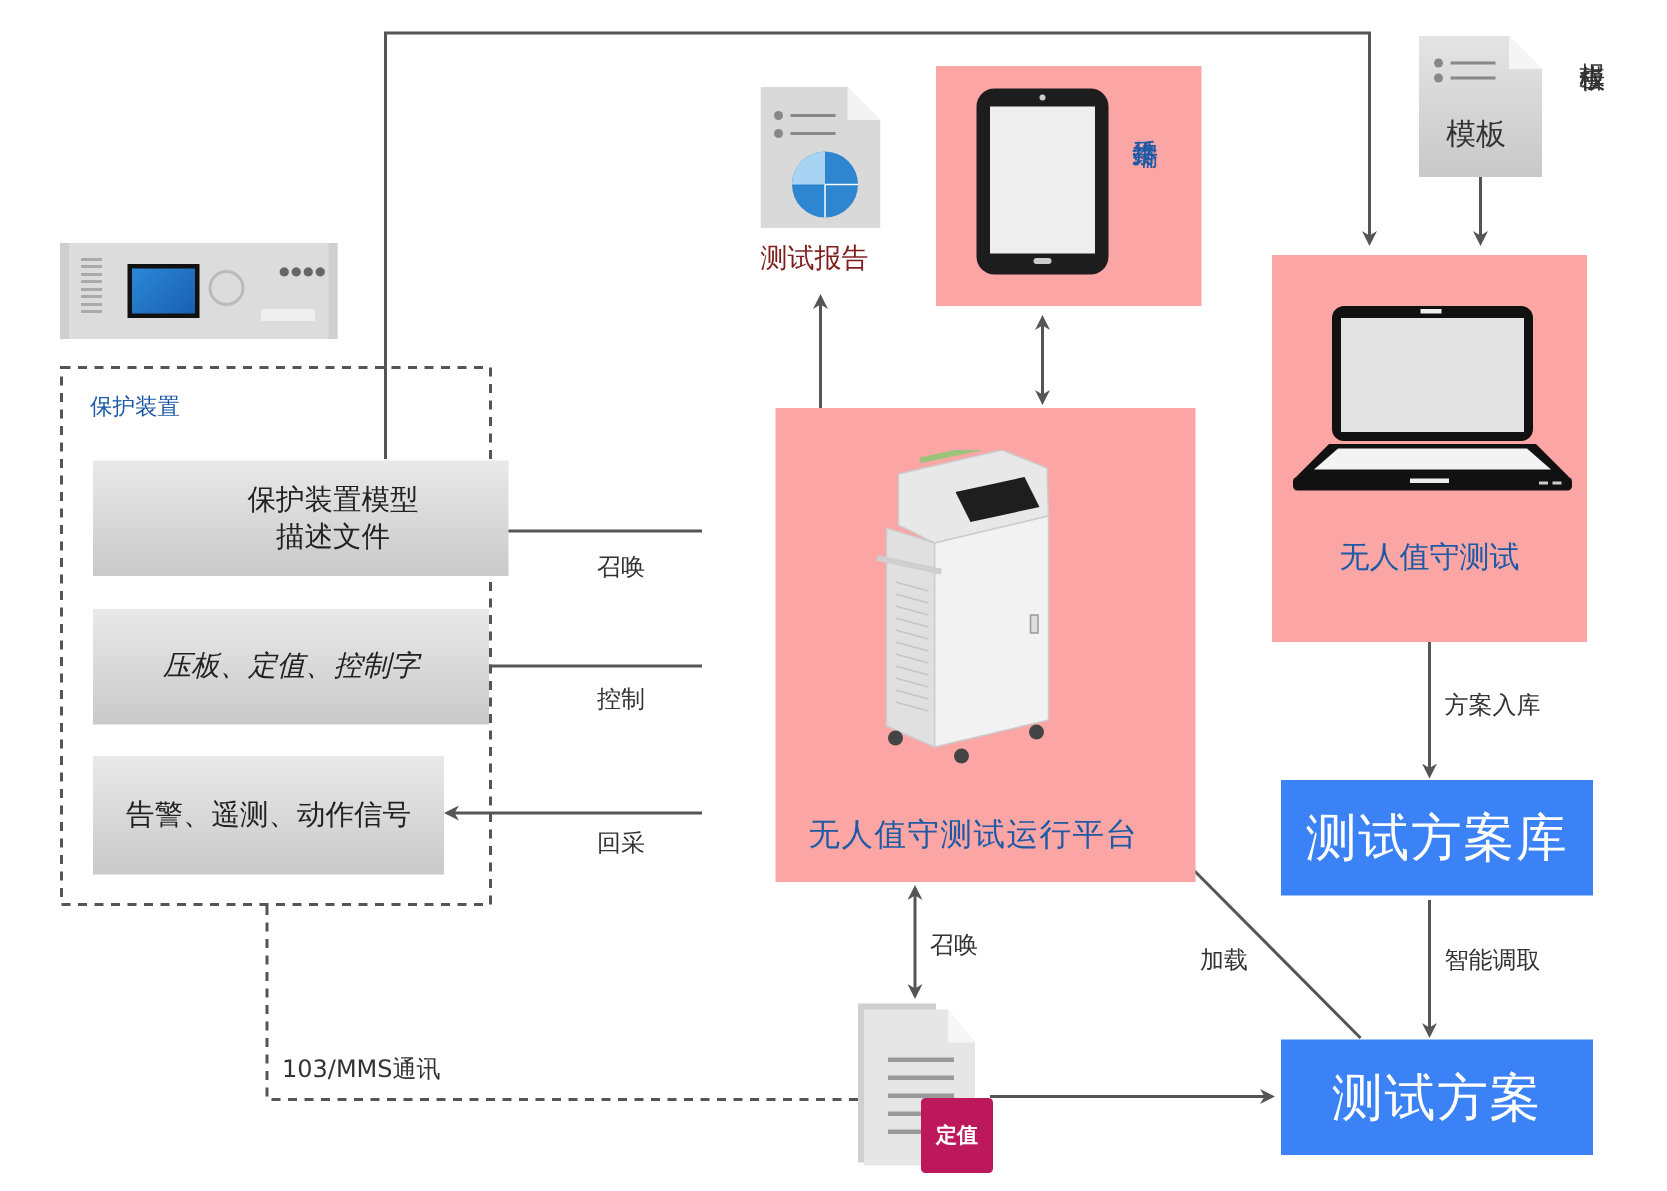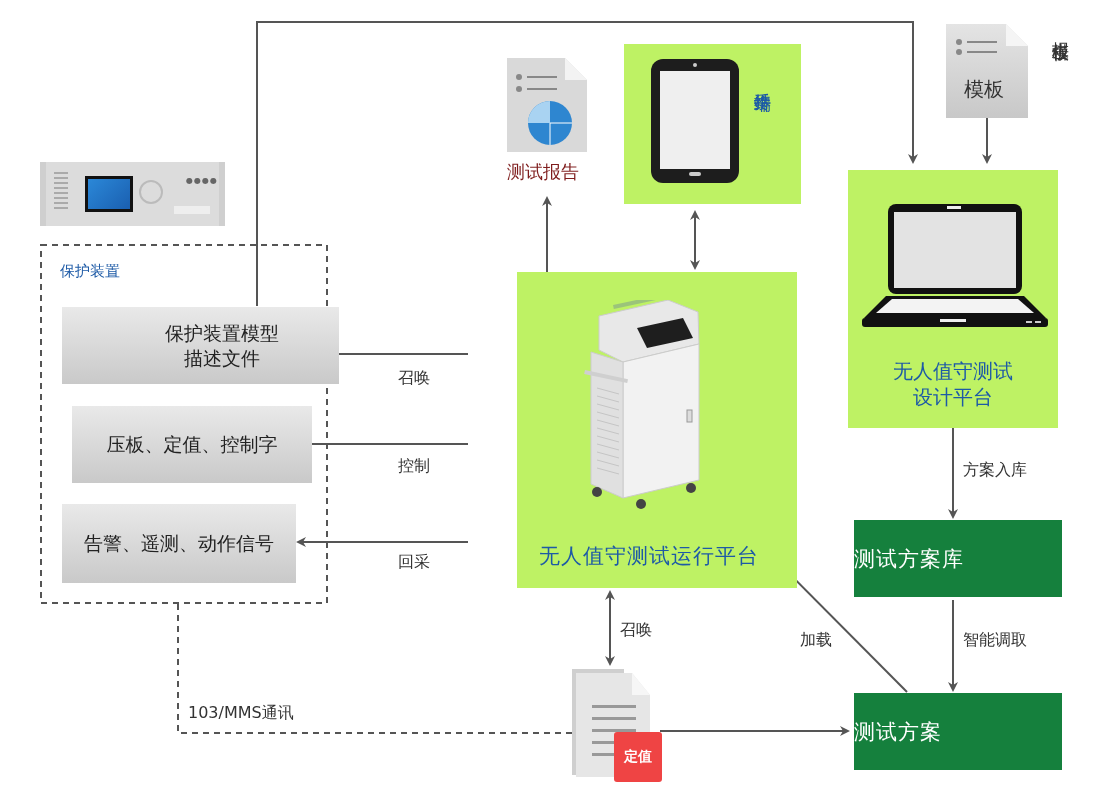--- a/index.html
+++ b/index.html
@@ -1,20 +1,20 @@
 <!DOCTYPE html>
 <html><head>
 <meta charset="utf-8">
 <style>
   html,body{margin:0;padding:0;background:#ffffff;}
   body{width:1111px;height:794px;position:relative;overflow:hidden;font-family:"DejaVu Sans","Liberation Sans",sans-serif;color:#333;}
   .abs{position:absolute;}
-  .panel{background:#bef264;}
+  .panel{background:#fca5a5;}
   .gbox{background:linear-gradient(#e9e9e9,#c9c9c9);display:flex;align-items:center;justify-content:center;text-align:center;font-size:19px;color:#222;line-height:25px;}
-  .bluebox{background:#15803d;color:#fff;display:flex;align-items:center;font-size:21px;letter-spacing:1px;}
+  .bluebox{background:#3b82f6;color:#fff;display:flex;align-items:center;justify-content:center;font-size:34px;letter-spacing:1px;}
   .lbl{font-size:16px;color:#333;white-space:nowrap;}
   .blue-text{color:#1d5aa6;}
   svg.lines{position:absolute;left:0;top:0;}
   .vtext{writing-mode:vertical-rl;text-orientation:upright;letter-spacing:1px;}
 </style>
 </head>
 <body>
 
 <svg class="lines" width="1111" height="794">
   <defs>
@@ -62,21 +62,21 @@
   <div class="abs" style="left:140px;top:14px;font-size:8px;color:#666;letter-spacing:1px;">●●●●</div>
   <div class="abs" style="left:128px;top:44px;width:36px;height:8px;background:#eee;"></div>
 </div>
 
 <div class="abs blue-text" style="left:60px;top:262px;font-size:15px;">保护装置</div>
 
 <div class="abs gbox" style="left:62px;top:307px;width:234px;height:77px;flex-direction:column;padding-left:43px;">
   <span>保护装置模型</span>
   <span>描述文件</span>
 </div>
-<div class="abs gbox" style="left:72px;top:406px;width:240px;height:77px;">
+<div class="abs gbox" style="left:62px;top:406px;width:264px;height:77px;font-style:italic;">
   <span>压板、定值、控制字</span>
 </div>
 <div class="abs gbox" style="left:62px;top:504px;width:234px;height:79px;">
   <span>告警、遥测、动作信号</span>
 </div>
 
 <div class="abs lbl" style="left:398px;top:368px;">召唤</div>
 <div class="abs lbl" style="left:398px;top:456px;">控制</div>
 <div class="abs lbl" style="left:398px;top:552px;">回采</div>
 
@@ -164,21 +164,20 @@
       <path d="M28,96 L166,96 L188,118 L6,118 Z" fill="#111"></path>
       <path d="M34,99 L160,99 L176,113 L18,113 Z" fill="#f3f3f3"></path>
       <rect x="4" y="118" width="186" height="9" rx="3" fill="#111"></rect>
       <rect x="82" y="119" width="26" height="3" fill="#eee"></rect>
       <rect x="168" y="121" width="6" height="2" fill="#ccc"></rect>
         <rect x="177" y="121" width="6" height="2" fill="#ccc"></rect>
     </svg>
   </div>
   <div class="abs blue-text" style="left:0;top:188px;width:210px;text-align:center;font-size:20px;line-height:26px;">
     <div>无人值守测试</div>
-    <div>设计平台</div>
   </div>
 </div>
 
 <div class="abs lbl" style="left:963px;top:460px;">方案入库</div>
 <div class="abs lbl" style="left:963px;top:630px;">智能调取</div>
 <div class="abs lbl" style="left:800px;top:630px;">加载</div>
 <div class="abs lbl" style="left:620px;top:620px;">召唤</div>
 <div class="abs lbl" style="left:188px;top:703px;">103/MMS通讯</div>
 
 <div class="abs bluebox" style="left:854px;top:520px;width:208px;height:77px;">
@@ -192,16 +191,16 @@
   <svg width="95" height="118" style="position:absolute;left:0;top:0;">
     <path d="M0,2 L52,2 L52,108 L0,108 Z" fill="#cfcfcf"></path>
     <path d="M4,6 L60,6 L78,28 L78,110 L4,110 Z" fill="#e6e6e6"></path>
     <path d="M60,6 L78,28 L60,28 Z" fill="#f6f6f6"></path>
     <rect x="20" y="38" width="44" height="3" fill="#999"></rect>
     <rect x="20" y="50" width="44" height="3" fill="#999"></rect>
     <rect x="20" y="62" width="44" height="3" fill="#999"></rect>
     <rect x="20" y="74" width="44" height="3" fill="#999"></rect>
     <rect x="20" y="86" width="44" height="3" fill="#999"></rect>
   </svg>
-  <div class="abs" style="left:42px;top:65px;width:48px;height:50px;background:#ef4444;border-radius:3px;color:#fff;font-size:14px;font-weight:bold;display:flex;align-items:center;justify-content:center;">
+  <div class="abs" style="left:42px;top:65px;width:48px;height:50px;background:#be185d;border-radius:3px;color:#fff;font-size:14px;font-weight:bold;display:flex;align-items:center;justify-content:center;">
     <span>定值</span>
   </div>
 </div>
 
 </body></html>

